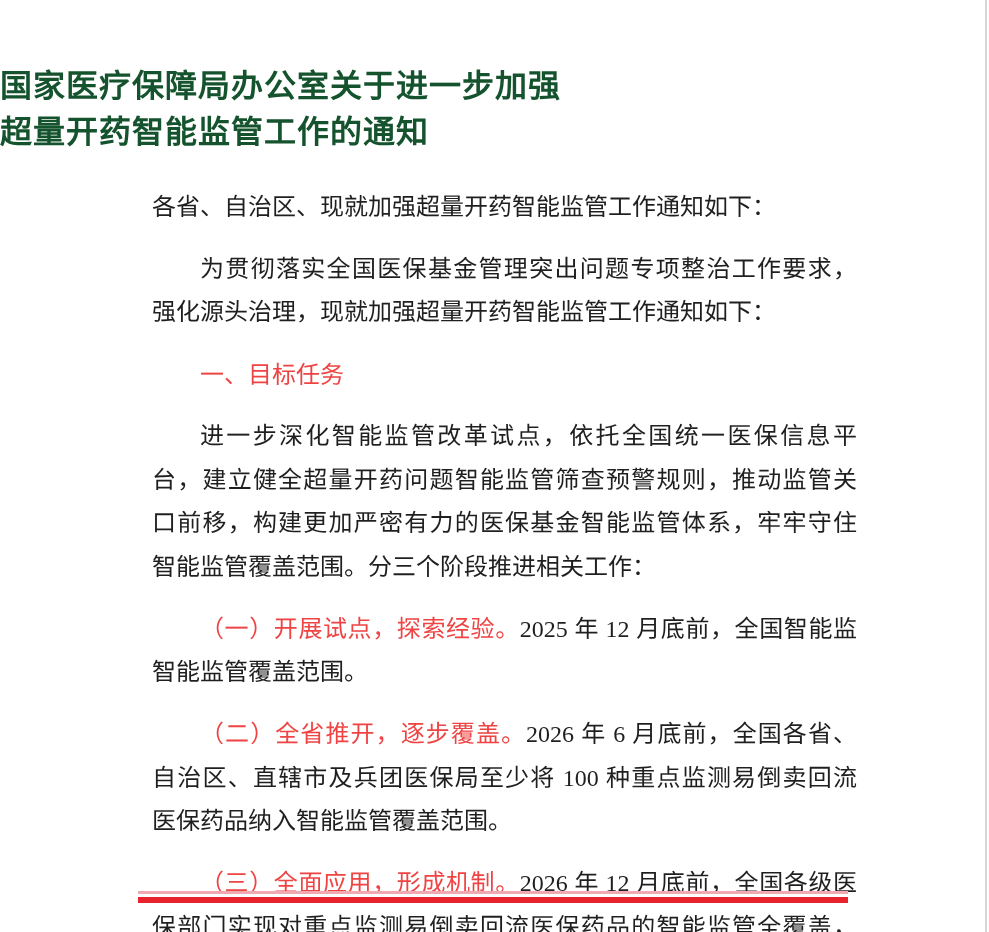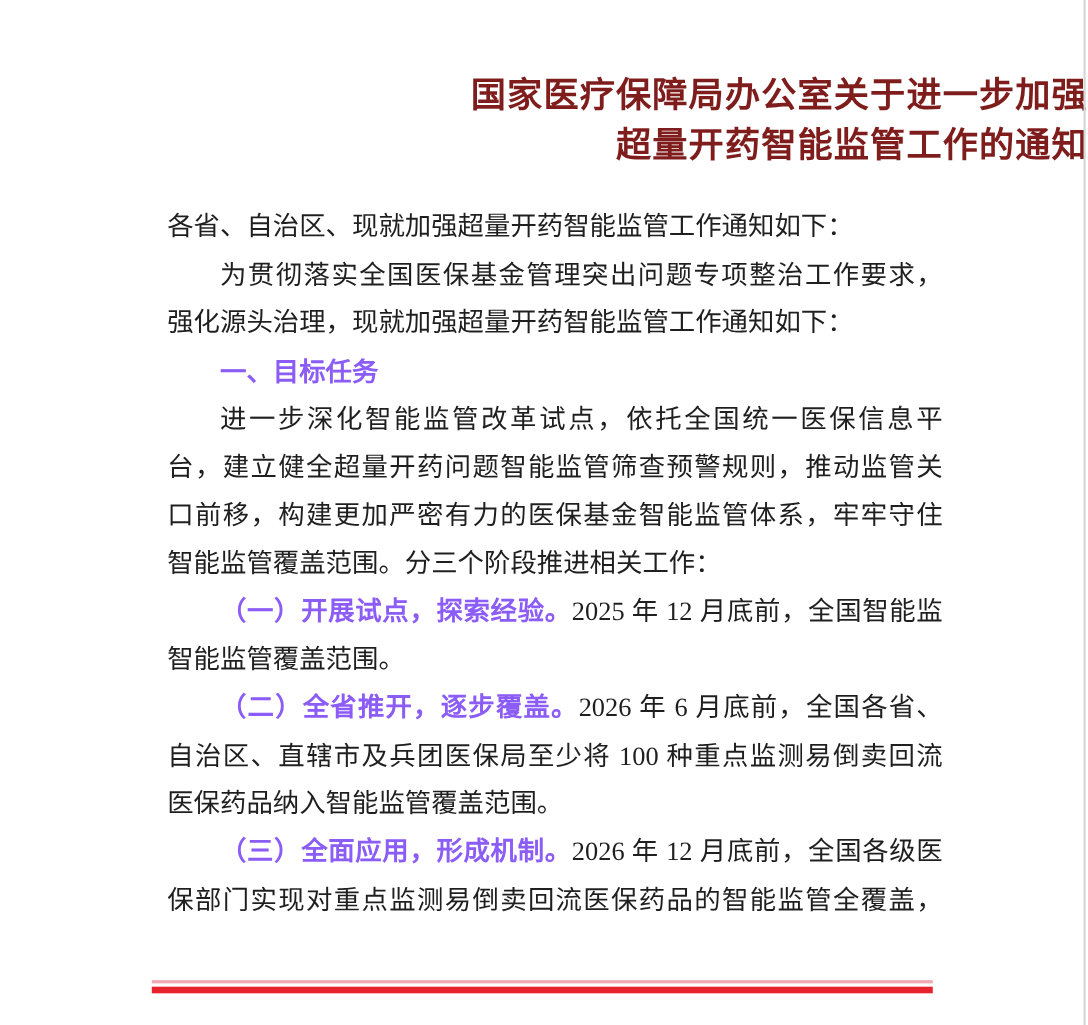--- a/index.html
+++ b/index.html
@@ -24,26 +24,26 @@
     width: 2px;
     height: 932px;
     background: #d6d6d8;
   }
   
   .doc-title {
     position: absolute;
     top: 42px;
     left: 0;
     width: 989px;
-    text-align: right;
+    text-align: left;
     font-weight: bold;
     font-size: 32px;
     line-height: 46px;
     letter-spacing: 1px;
-    color: #7f1d1d;
+    color: #14532d;
   }
   
   .doc-body {
     position: absolute;
     top: 186px;
     left: 152px;
     width: 705px;
     font-size: 24px;
     line-height: 43.7px;
     color: #1f1f1f;
@@ -54,28 +54,29 @@
     letter-spacing: 0;
   }
   .line.just {
     white-space: normal;
     text-align: justify;
     text-align-last: justify;
     text-justify: inter-ideograph;
   }
   .line.indent {
     text-indent: 48px;
+    margin-top: 18px;
   }
   .line.heading {
     font-family: "Liberation Sans", "DejaVu Sans", sans-serif;
     font-weight: bold;
     color: #161616;
   }
   .run { font-weight: normal; }
-  .bold-run { font-weight: bold; color: #8b5cf6; }
+  .bold-run { font-weight: normal; color: #ef4444; }
   
   .red-line-thin {
     position: absolute;
     left: 138px;
     top: 891px;
     width: 710px;
     height: 2.5px;
     background: #efabb1;
   }
   .red-line-thick {

